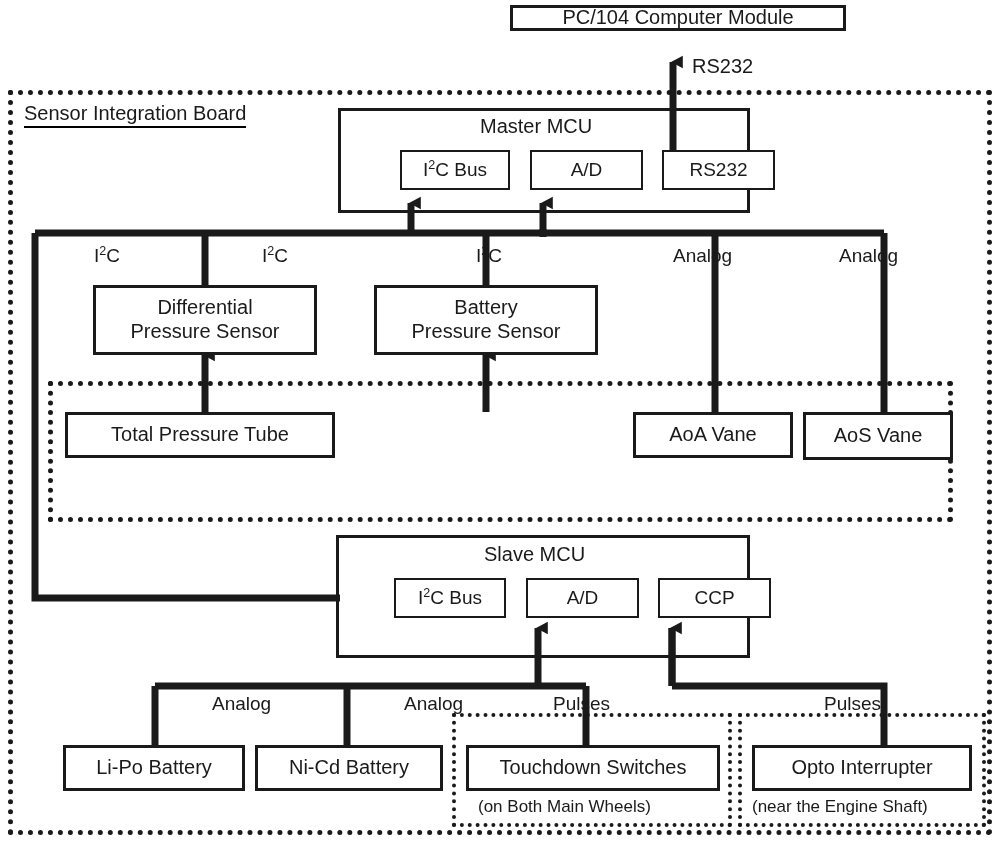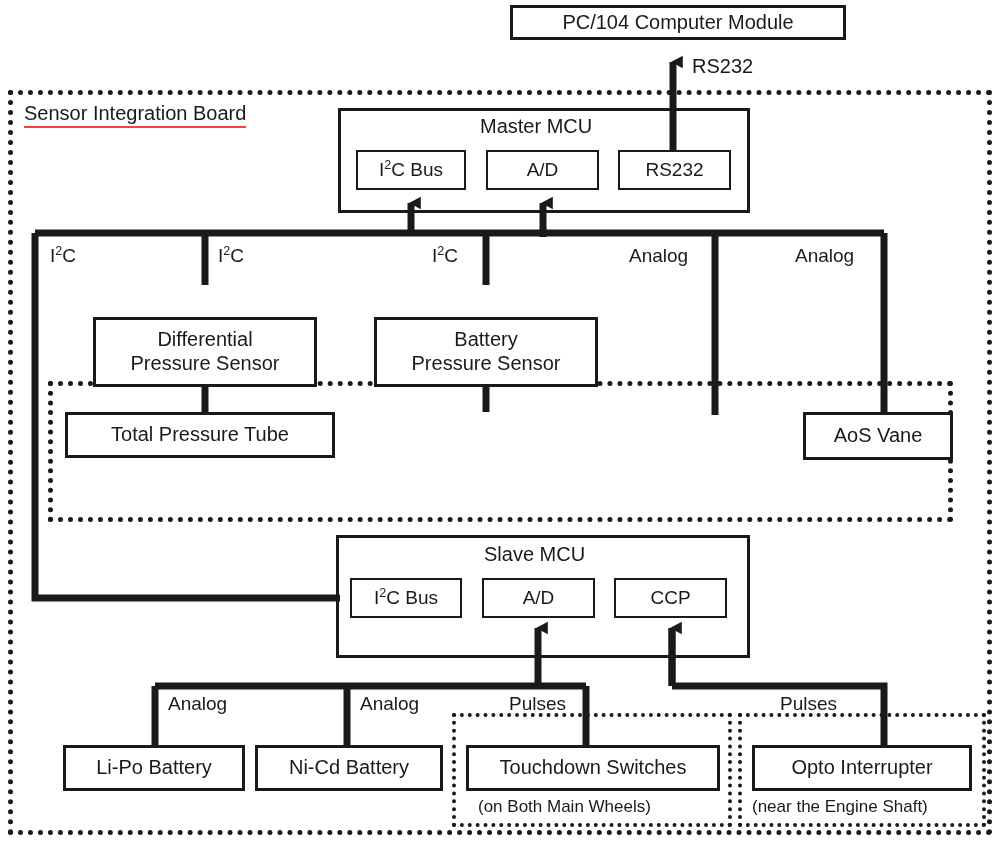--- a/index.html
+++ b/index.html
@@ -47,28 +47,28 @@
     box-sizing: border-box;
     background: transparent;
     border: 5px dotted #1a1a1a;
   }
   .dotted-box.small { border-width: 4px; }
   .lbl {
     position: absolute;
     white-space: nowrap;
   }
   .f20 { font-size: 20px; }
-  .f19 { font-size: 19px; }
+  .f19 { font-size: 19px; margin-left: 44px; }
   .f17 { font-size: 17px; }
   .underline-lbl {
-    border-bottom: 2px solid #ef4444;
+    border-bottom: 2px solid #000000;
     padding-bottom: 1px;
   }
   .sup { font-size: 0.66em; vertical-align: super; line-height: 0; }
-  .two-line { flex-direction: column; margin-top: 32px; }
+  .two-line { flex-direction: column; }
   .sub-caption { font-size: 17px; }
 </style>
 </head>
 <body>
 
 <div id="canvas">
 
   <svg class="layer" viewBox="0 0 1000 845">
     <defs>
       <marker id="arrowUp" markerWidth="14" markerHeight="14" refX="7" refY="2.2" orient="auto" markerUnits="userSpaceOnUse">
@@ -123,21 +123,21 @@
   <div class="dotted-box small" style="left:452px; top:713px; width:280px; height:114px;"></div>
 
   <div class="dotted-box small" style="left:738px; top:713px; width:248px; height:114px;"></div>
 
   <div class="group-box" style="left:338px; top:108px; width:412px; height:105px;"></div>
 
   <div class="group-box" style="left:35px; top:233px; width:849px; height:0px; border:none;"></div>
 
   <div class="group-box" style="left:336px; top:535px; width:414px; height:123px;"></div>
 
-  <div class="box f20" style="left:510px; top:5px; width:336px; height:35px;">
+  <div class="box f20" style="left:510px; top:5px; width:336px; height:26px;">
     <span>PC/104 Computer Module</span>
   </div>
 
   <div class="box thin f19" style="left:356px; top:150px; width:110px; height:40px;">
     <span>I<span class="sup">2</span>C Bus</span>
   </div>
   <div class="box thin f19" style="left:486px; top:150px; width:113px; height:40px;">
     <span>A/D</span>
   </div>
   <div class="box thin f19" style="left:618px; top:150px; width:113px; height:40px;">
@@ -148,20 +148,23 @@
     <span>Differential</span>
     <span>Pressure Sensor</span>
   </div>
   <div class="box f20 two-line" style="left:374px; top:285px; width:224px; height:70px;">
     <span>Battery</span>
     <span>Pressure Sensor</span>
   </div>
 
   <div class="box f20" style="left:65px; top:412px; width:270px; height:46px;">
     <span>Total Pressure Tube</span>
+  </div>
+  <div class="box f20" style="left:633px; top:412px; width:160px; height:46px;">
+    <span>AoA Vane</span>
   </div>
   <div class="box f20" style="left:803px; top:412px; width:150px; height:48px;">
     <span>AoS Vane</span>
   </div>
 
   <div class="box thin f19" style="left:350px; top:578px; width:112px; height:40px;">
     <span>I<span class="sup">2</span>C Bus</span>
   </div>
   <div class="box thin f19" style="left:482px; top:578px; width:113px; height:40px;">
     <span>A/D</span>

